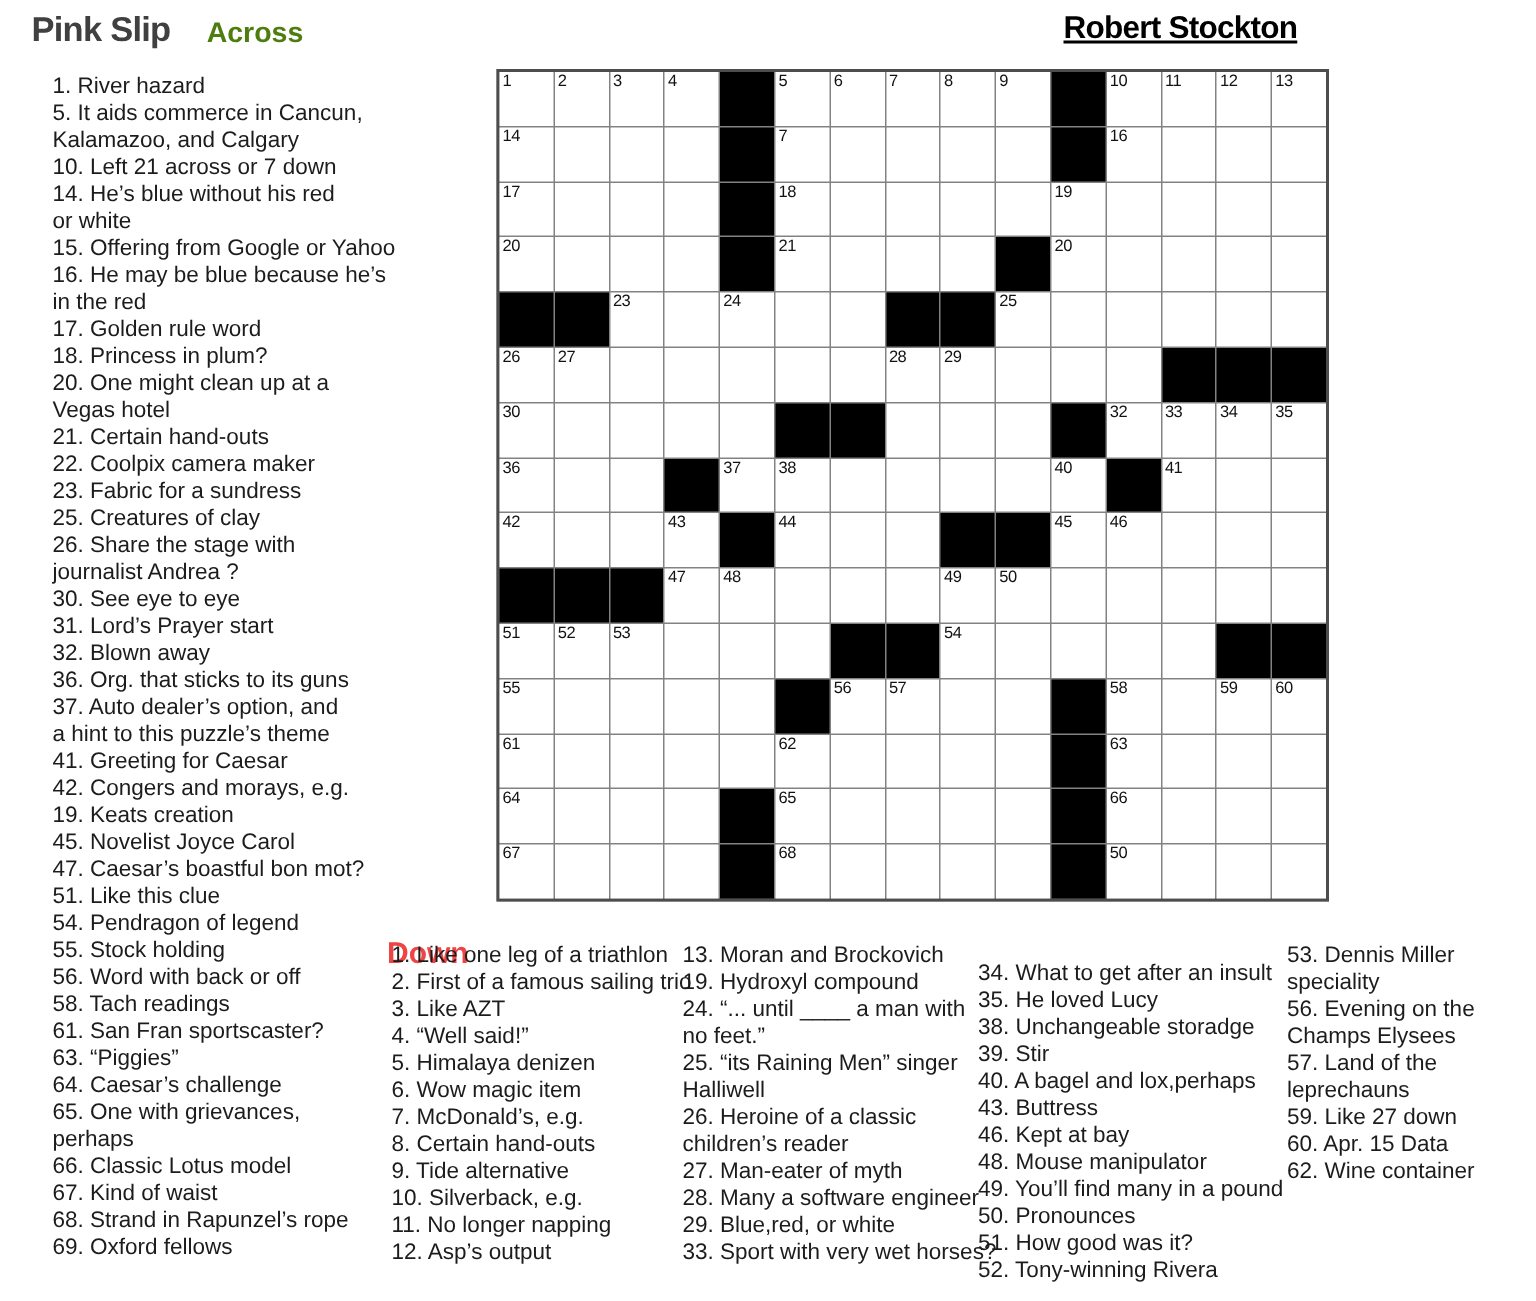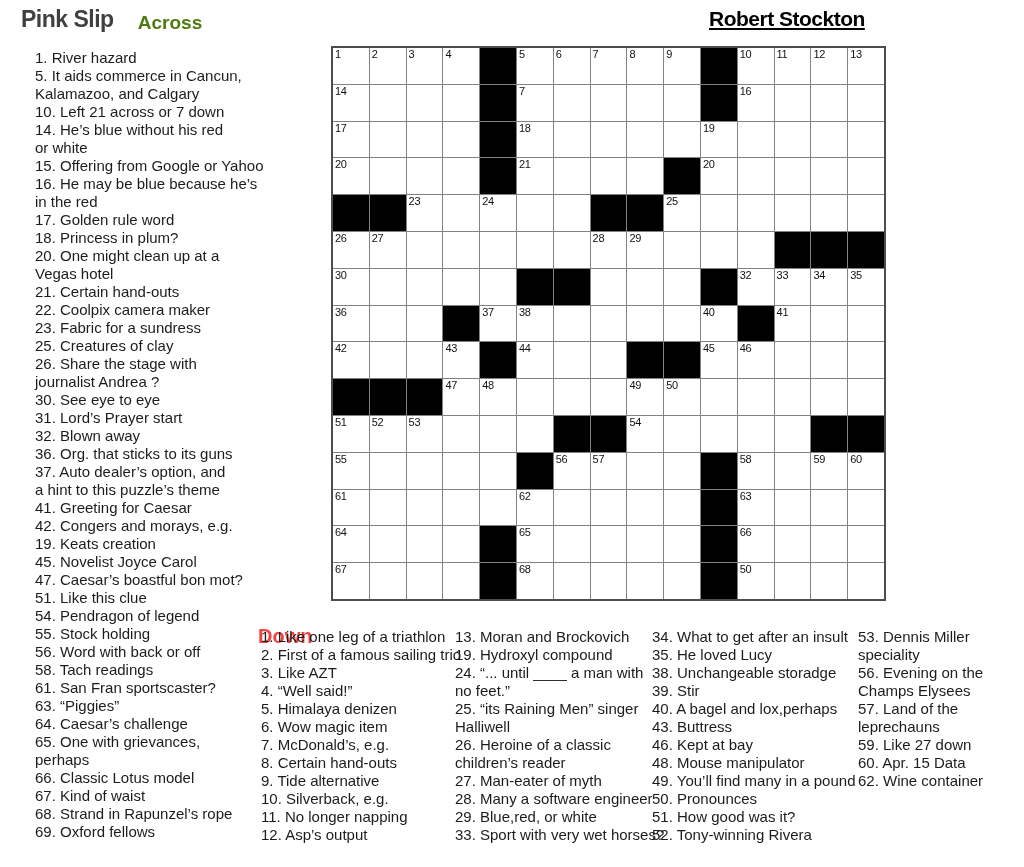--- a/index.html
+++ b/index.html
@@ -21,21 +21,21 @@
   }
   .down-header {
     position:absolute; left:258px; top:597px;
     font-size:20px; font-weight:bold; color:#ef4444;margin-top:28px;
   }
   .clue-list { position:absolute; }
   #across-list { left:35px; top:49px; }
   .down-col { position:absolute; top:628px; }
   #down-col-0 { left:261px; }
   #down-col-1 { left:455px; }
-  #down-col-2 { left:652px; }
+  #down-col-2 { left:652px;margin-top:12px; }
   #down-col-3 { left:858px; }
   .clue-line {
     font-size:15px; line-height:18px; white-space:pre; color:#1c1c1c;
   }
   .grid {
     position:absolute; left:331px; top:46px;
     width:551px; height:551px;
     display:grid;
     grid-template-columns:repeat(15, 1fr);
     grid-template-rows:repeat(15, 1fr);

